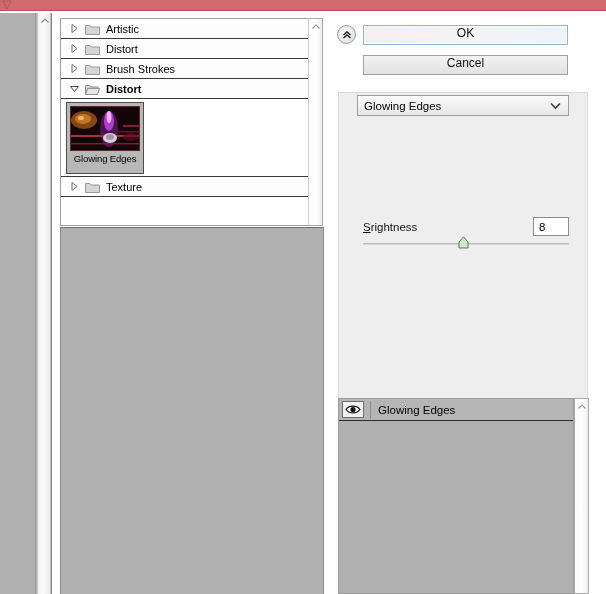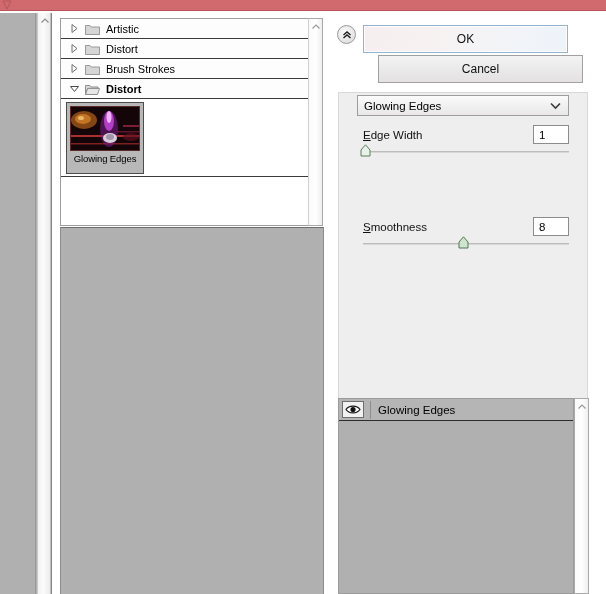--- a/index.html
+++ b/index.html
@@ -129,34 +129,34 @@
     position: absolute; left: 337px; top: 25px;
     width: 19px; height: 19px;
     border-radius: 50%;
     background: radial-gradient(circle at 40% 35%, #fbfbfb, #e4e2e2 70%, #cfcdcd);
     border: 1px solid #9c9a9a;
     display: flex; align-items: center; justify-content: center;
   }
 
   .btn {
     position: absolute;
-    width: 205px; height: 28px;
+    width: 205px; height: 20px;
     font-size: 12px;
-    display: flex; align-items: center; justify-content: center;
+    display: flex; justify-content: center;
     background: linear-gradient(to bottom, #f3f3f3, #e3e1e1);
     border: 1px solid #a2a0a0;
     color: #111;
   }
   .btn-ok {
     left: 363px; top: 25px;
     background: linear-gradient(100deg,#f6eef0 0%, #f7f2f2 35%, #f2f4f8 70%, #eef3fa 100%);
     border: 1px solid #93b2cf;
     box-shadow: inset 0 0 0 1px #fdfdfd;
   }
-  .btn-cancel { left: 378px; top: 55px; }
+  .btn-cancel { left: 363px; top: 55px; }
 
   .settings-box {
     position: absolute; left: 338px; top: 92px;
     width: 250px; height: 322px;
     background: #eeeeee;
     border: 1px solid #d9d9d9;
   }
 
   .select {
     position: absolute; left: 18px; top: 2px;
@@ -317,20 +317,29 @@
           <ellipse cx="39" cy="30" rx="4" ry="3" fill="#9a8fa4" opacity="0.9"></ellipse>
           <rect x="52" y="18" width="16" height="2" fill="#c0305a" opacity="0.6"></rect>
           <rect x="46" y="24" width="22" height="1.5" fill="#902040" opacity="0.6"></rect>
           <ellipse cx="60" cy="30" rx="8" ry="4" fill="#5a1020" opacity="0.7"></ellipse>
         </svg>
       </div>
       <div class="thumb-label">Glowing Edges</div>
     </div>
   </div>
 
+  <div class="tree-row">
+    <svg class="tri" viewBox="0 0 11 11">
+      <path d="M3 1.5 L8 5.5 L3 9.5 Z" fill="none" stroke="#6f6f6f" stroke-width="1"></path>
+    </svg>
+    <svg class="folder" viewBox="0 0 15 12">
+      <path d="M0.5 2.5 L5 2.5 L6.2 4 L14.5 4 L14.5 11.5 L0.5 11.5 Z" fill="#d6d6d6" stroke="#9a9a9a" stroke-width="1"></path>
+    </svg>
+    <span>Texture</span>
+  </div>
 </div>
 
 <div class="tree-scroll">
   <svg class="arrow-up" viewBox="0 0 10 10">
     <path d="M1.5 6.5 L5 3 L8.5 6.5" fill="none" stroke="#9a9a9a" stroke-width="1.2"></path>
   </svg>
 </div>
 
 <div class="grey-canvas"></div>
 
@@ -350,37 +359,25 @@
 
 <div class="settings-box">
 
   <div class="select">
     <span>Glowing Edges</span>
     <svg class="chev" viewBox="0 0 11 8">
       <path d="M1 1.5 L5.5 6 L10 1.5" fill="none" stroke="#3c3c3c" stroke-width="1.6"></path>
     </svg>
   </div>
 
-  <div class="ctl" style="top:36px; height:30px;">
-    <div class="ctl-label">
-      <u>E</u><span>dge Width</span>
-    </div>
-    <div class="ctl-value">
-      <span>1</span>
-    </div>
-    <div class="slider-track"></div>
-    <svg class="slider-thumb" style="left:3px;" viewBox="0 0 11 13">
-      <path d="M5.5 0.8 L10 6 L10 12 L1 12 L1 6 Z" fill="#e9f2e9" stroke="#5c7d5c" stroke-width="1"></path>
-    </svg>
-  </div>
 
 
   <div class="ctl" style="top:128px; height:30px;">
     <div class="ctl-label">
-      <u>S</u><span>moothness</span>
+      <u>S</u><span>rightness</span>
     </div>
     <div class="ctl-value">
       <span>8</span>
     </div>
     <div class="slider-track"></div>
     <svg class="slider-thumb" style="left:101px;" viewBox="0 0 11 13">
       <path d="M5.5 0.8 L10 6 L10 12 L1 12 L1 6 Z" fill="#cfe3cf" stroke="#4e7a4e" stroke-width="1"></path>
     </svg>
   </div>
 </div>

